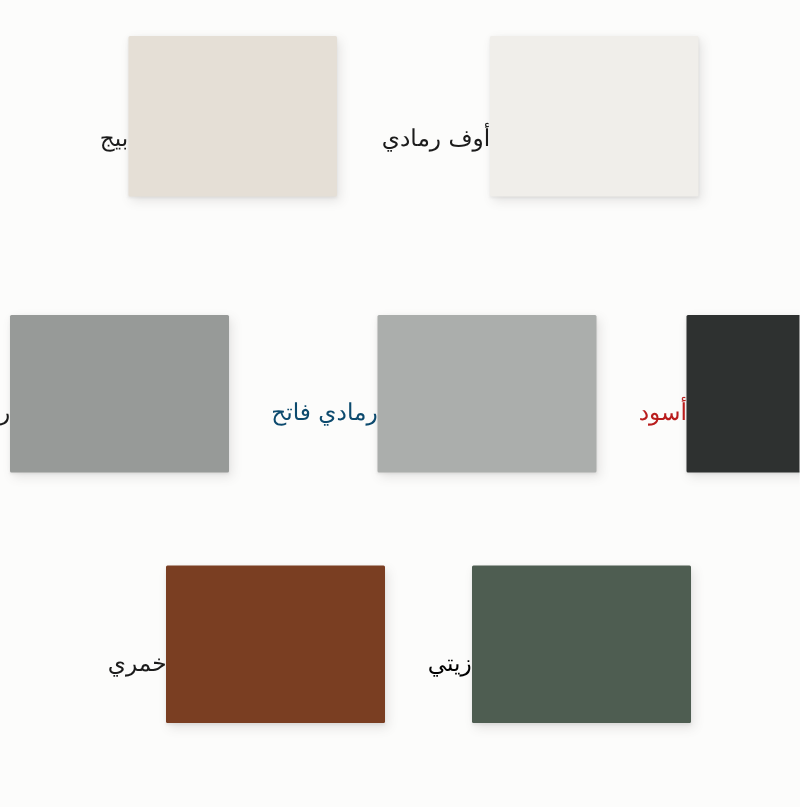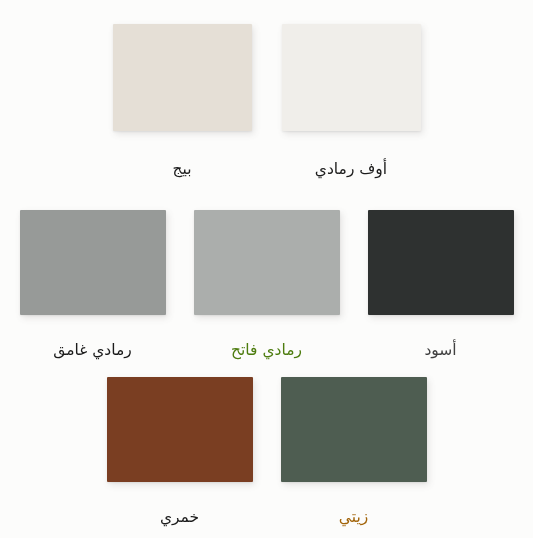--- a/index.html
+++ b/index.html
@@ -49,21 +49,21 @@
   #row-bottom {
     left: 0;
     top: 377px;
     width: 533px;
     gap: 28px;
     padding: 0 21px;
   }
 
   .swatch-cell {
     display: flex;
-    flex-direction: column;
+    flex-direction: row;
     align-items: center;
   }
 
   .swatch-chip {
     border-radius: 1px;
     box-shadow: 2px 3px 7px rgba(90, 88, 84, 0.14),
                 0 1px 2px rgba(90, 88, 84, 0.10);
   }
 
   #row-top .swatch-chip {
@@ -111,36 +111,36 @@
     </div>
     <div class="swatch-cell">
       <div class="swatch-chip" style="background-color: rgb(229, 223, 214);"></div>
       <div class="swatch-label" style="color: rgb(27, 27, 27);">بيج</div>
     </div>
   </div>
 
   <div class="swatch-row" id="row-middle">
     <div class="swatch-cell">
       <div class="swatch-chip" style="background-color: rgb(46, 49, 48);"></div>
-      <div class="swatch-label" style="color: #404040;">أسود</div>
+      <div class="swatch-label" style="color: #b91c1c;">أسود</div>
     </div>
     <div class="swatch-cell">
       <div class="swatch-chip" style="background-color: rgb(171, 174, 172);"></div>
-      <div class="swatch-label" style="color: #4d7c0f;">رمادي فاتح</div>
+      <div class="swatch-label" style="color: #0c4a6e;">رمادي فاتح</div>
     </div>
     <div class="swatch-cell">
       <div class="swatch-chip" style="background-color: rgb(151, 154, 152);"></div>
       <div class="swatch-label" style="color: rgb(27, 27, 27);">رمادي غامق</div>
     </div>
   </div>
 
   <div class="swatch-row" id="row-bottom">
     <div class="swatch-cell">
       <div class="swatch-chip" style="background-color: rgb(78, 93, 81);"></div>
-      <div class="swatch-label" style="color: #a16207;">زيتي</div>
+      <div class="swatch-label" style="color: #000000;">زيتي</div>
     </div>
     <div class="swatch-cell">
       <div class="swatch-chip" style="background-color: rgb(122, 62, 34);"></div>
       <div class="swatch-label" style="color: rgb(27, 27, 27);">خمري</div>
     </div>
   </div>
 
 </div>
 
 </body></html>

